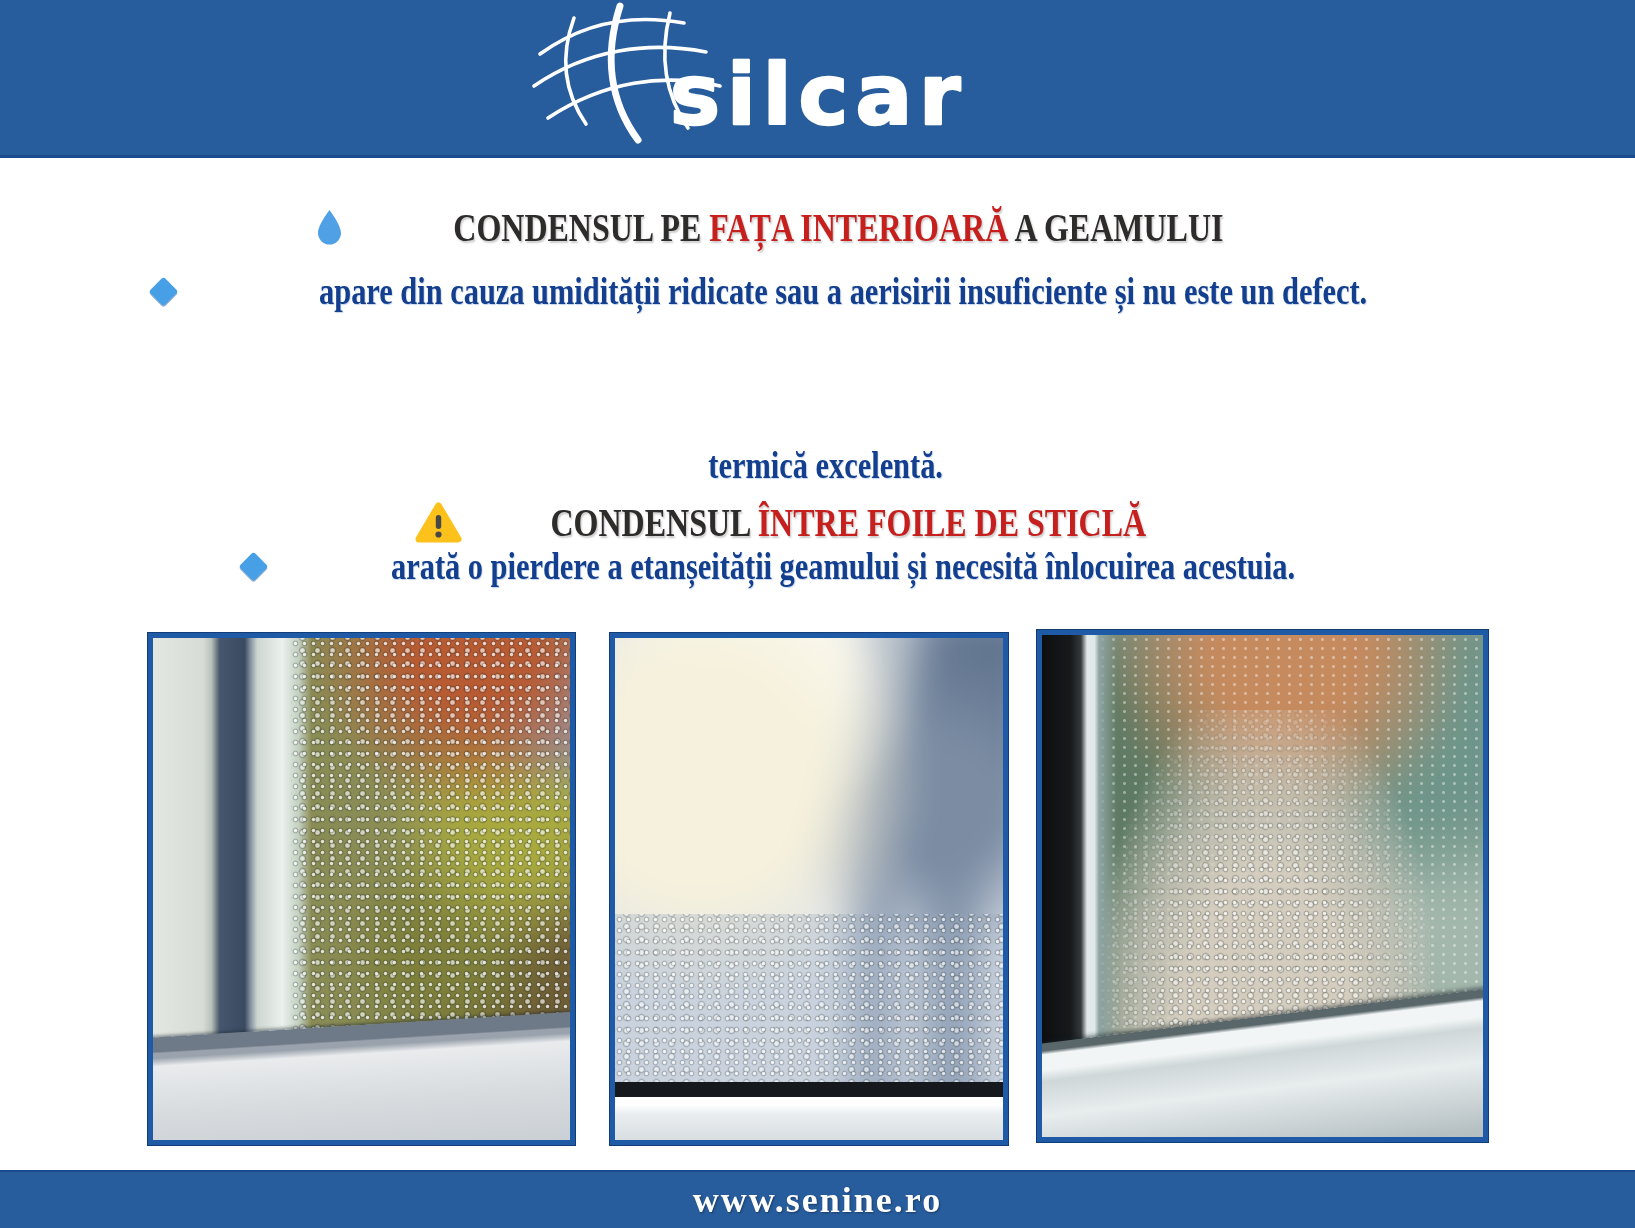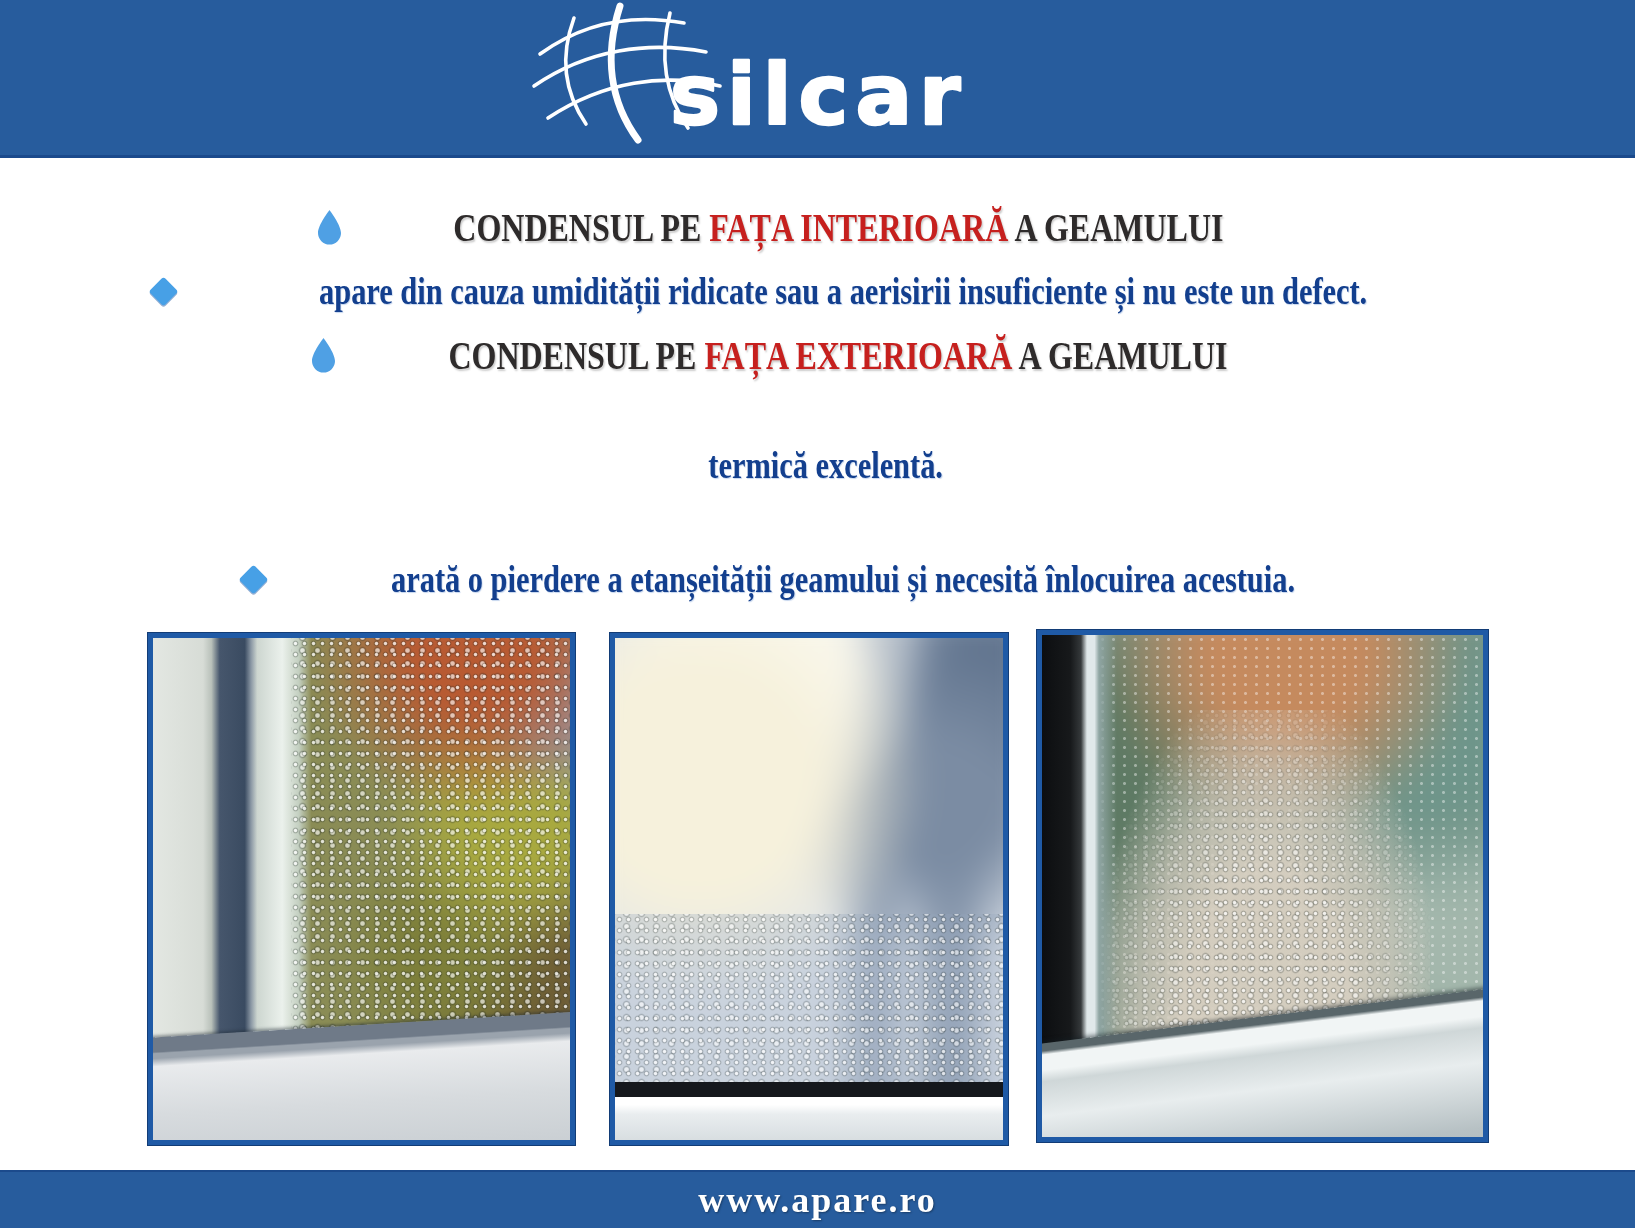--- a/index.html
+++ b/index.html
@@ -158,34 +158,36 @@
       <path d="M13.5 1 C13.5 1 2 16 2 24 a11.5 11.5 0 0 0 23 0 C25 16 13.5 1 13.5 1 Z" fill="#4fa0e4"></path>
     </svg>
     <span class="squeeze"><span>CONDENSUL PE </span><span class="hl">FAȚA INTERIOARĂ</span><span> A GEAMULUI</span></span>
   </div>
 
   <div class="line b-line" style="top:266px">
     <span class="diamond"></span>
     <span class="squeeze">apare din cauza umidității ridicate sau a aerisirii insuficiente și nu este un defect.</span>
   </div>
 
-  <div class="line h-line" style="top:330px">
-    <svg class="icon-svg" width="27" height="37" viewBox="0 0 27 37">
-      <path d="M13.5 1 C13.5 1 2 16 2 24 a11.5 11.5 0 0 0 23 0 C25 16 13.5 1 13.5 1 Z" fill="#4fa0e4"></path>
-    </svg>
-    <span class="squeeze"><span>CONDENSUL PE </span><span class="hl">FAȚA EXTERIOARĂ</span><span> A GEAMULUI</span></span>
-  </div>
 
 
   <div class="line b-line" style="top:440px">
     <span class="squeeze">termică excelentă.</span>
   </div>
 
-
-  <div class="line b-line" style="top:554px">
+  <div class="line h-line" style="top:497px">
+    <svg class="icon-svg" width="47" height="43" viewBox="0 0 47 43">
+      <path d="M23.5 5 L43 38 H4 Z" fill="#fcc21b" stroke="#fcc21b" stroke-width="7" stroke-linejoin="round"></path>
+      <rect x="20.8" y="14" width="5.4" height="14" rx="2.7" fill="#474747"></rect>
+      <circle cx="23.5" cy="33.5" r="3.1" fill="#474747"></circle>
+    </svg>
+    <span class="squeeze"><span>CONDENSUL </span><span class="hl">ÎNTRE FOILE DE STICLĂ</span><span></span></span>
+  </div>
+
+  <div class="line b-line" style="top:541px">
     <span class="diamond"></span>
     <span class="squeeze">arată o pierdere a etanșeității geamului și necesită înlocuirea acestuia.</span>
   </div>
 
   <div class="photo" style="left:148px; top:633px; width:427px; height:512px">
     <div class="blur-layer p1-bokeh"></div>
     <div class="p1-frame"></div>
     <div class="dots p1-drops"></div>
     <div class="p1-sill"></div>
   </div>
@@ -200,16 +202,16 @@
   <div class="photo" style="left:1037px; top:630px; width:451px; height:512px">
     <div class="blur-layer p3-bokeh"></div>
     <div class="p3-dust"></div>
     <div class="p3-bell"></div>
     <div class="dots p3-bell-dots"></div>
     <div class="p3-frame"></div>
     <div class="p3-sill"></div>
   </div>
 
   <div class="band-bottom">
-    <span class="footer-url">www.apare.ro</span>
+    <span class="footer-url">www.senine.ro</span>
   </div>
 
 </div>
 
 </body></html>

